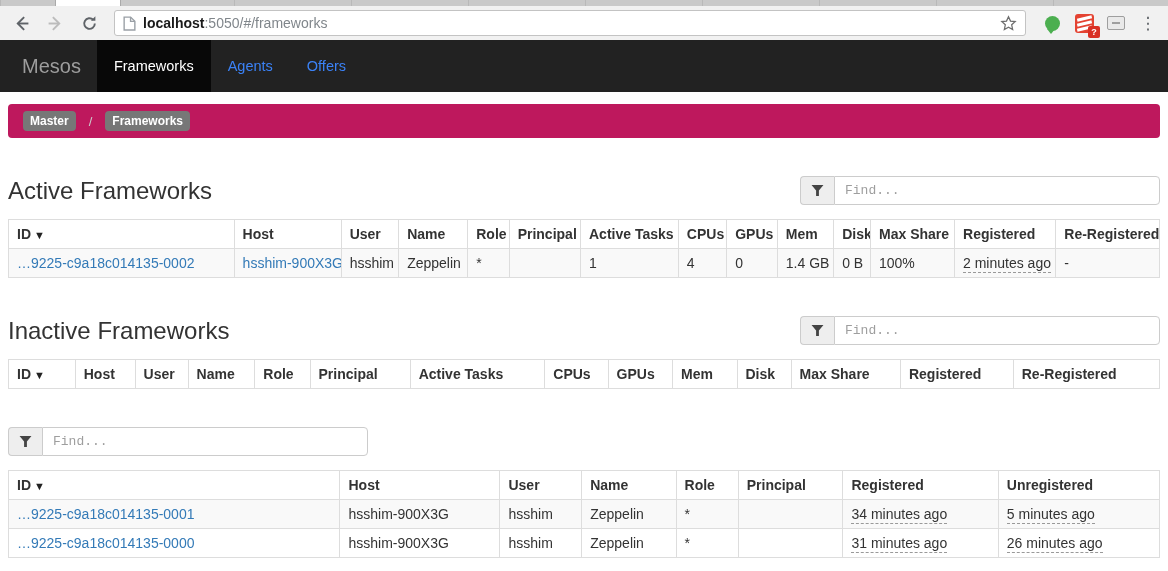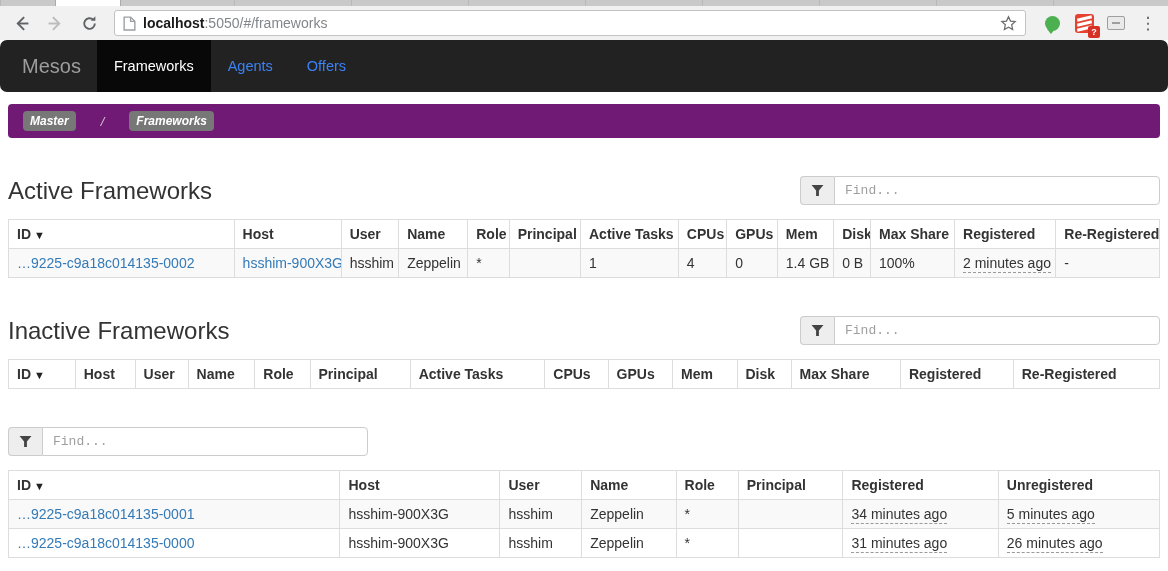--- a/index.html
+++ b/index.html
@@ -27,30 +27,30 @@
   .todoist { width:19px; height:19px; background:#e44332; border-radius:3px; position:relative; overflow:hidden; }
   .todoist i { position:absolute; left:2px; width:15px; height:3px; background:#fff; transform:rotate(-14deg); }
   .todoist i:nth-child(1){ top:3px; } .todoist i:nth-child(2){ top:8px; } .todoist i:nth-child(3){ top:13px; }
   .ext-badge { position:absolute; right:-4px; bottom:-3px; min-width:12px; height:12px; background:#d93025; color:#fff;
     font-size:9px; line-height:12px; text-align:center; border-radius:2px; padding:0 2px; font-weight:700; }
   .gray-ext { width:18px; height:14px; background:#e9e9e9; border:1px solid #9e9e9e; border-radius:2px; position:relative; }
   .gray-ext:after { content:""; position:absolute; left:4px; top:5px; width:8px; height:2px; background:#9e9e9e; }
   .menu-dots { color:#5f6368; font-size:17px; letter-spacing:0; line-height:1; }
 
   
-  .navbar { height:52px; background:#222; display:flex; align-items:stretch;border-radius:7px; }
+  .navbar { height:52px; background:#222; display:flex; align-items:stretch; }
   .brand { color:#9d9d9d; font-size:20px; padding:0 16px; display:flex; align-items:center; margin-left:6px; }
   .nav-item { color:#3b82f6; font-size:14.5px; padding:0 17px; display:flex; align-items:center; cursor:pointer; }
   .nav-item.active { background:#080808; color:#fff; }
   .nav-item:first-of-type { margin-left:12px; }
 
   
   .page { padding:0 8px; }
-  .breadcrumb { margin-top:12px; background:#701a75; border-radius:4px; padding:7px 15px;
-    display:flex; align-items:center; gap:25px;font-style:italic; }
+  .breadcrumb { margin-top:12px; background:#be185d; border-radius:4px; padding:7px 15px;
+    display:flex; align-items:center; gap:13px; }
   .crumb-badge { background:#777; color:#fff; font-size:12px; font-weight:700; padding:4px 7px; border-radius:4px; line-height:1; }
   .crumb-sep { color:#ccc; font-size:13px; }
 
   .section { margin-top:38px; }
   .section-head { display:flex; justify-content:space-between; align-items:center;gap:28px; }
   .section-title { font-size:24px; color:#333; font-weight:400; }
   .filter-group { display:flex; width:360px; }
   .filter-addon { width:34px; height:29px; border:1px solid #ccc; border-right:none; background:#eee;
     border-radius:4px 0 0 4px; display:flex; align-items:center; justify-content:center; }
   .filter-input { flex:1; height:29px; border:1px solid #ccc; border-radius:0 4px 4px 0; padding:0 10px;

